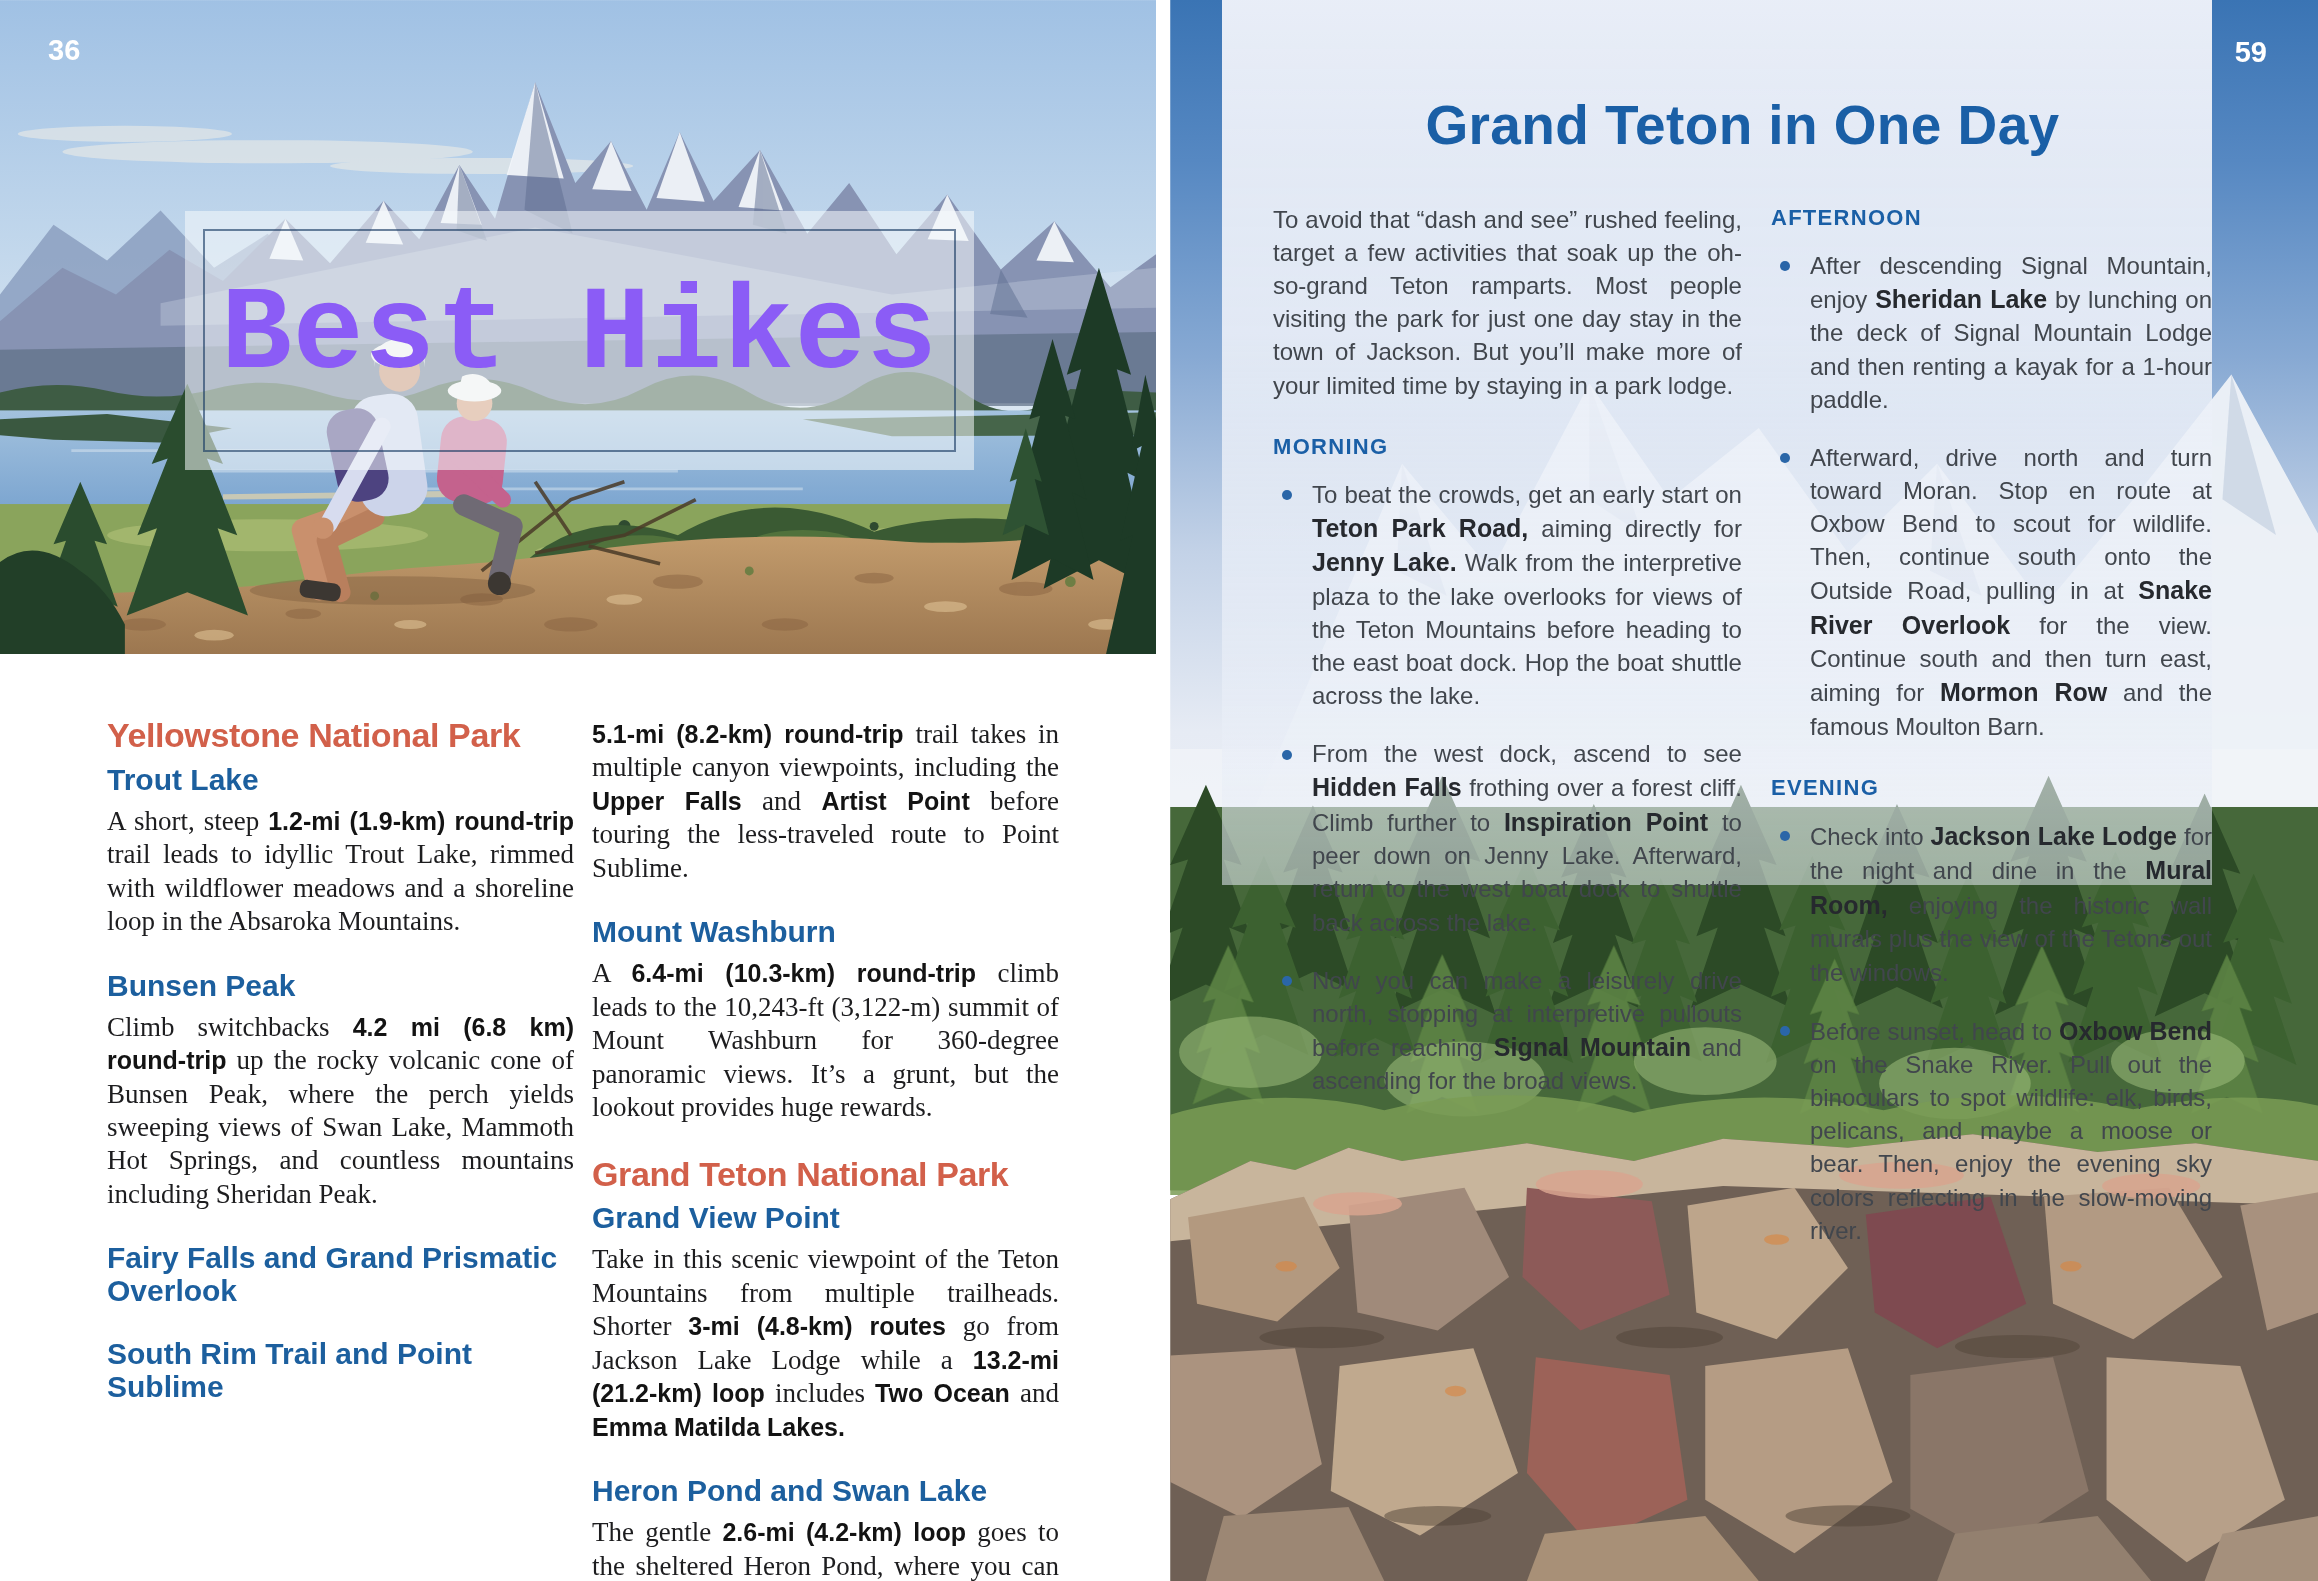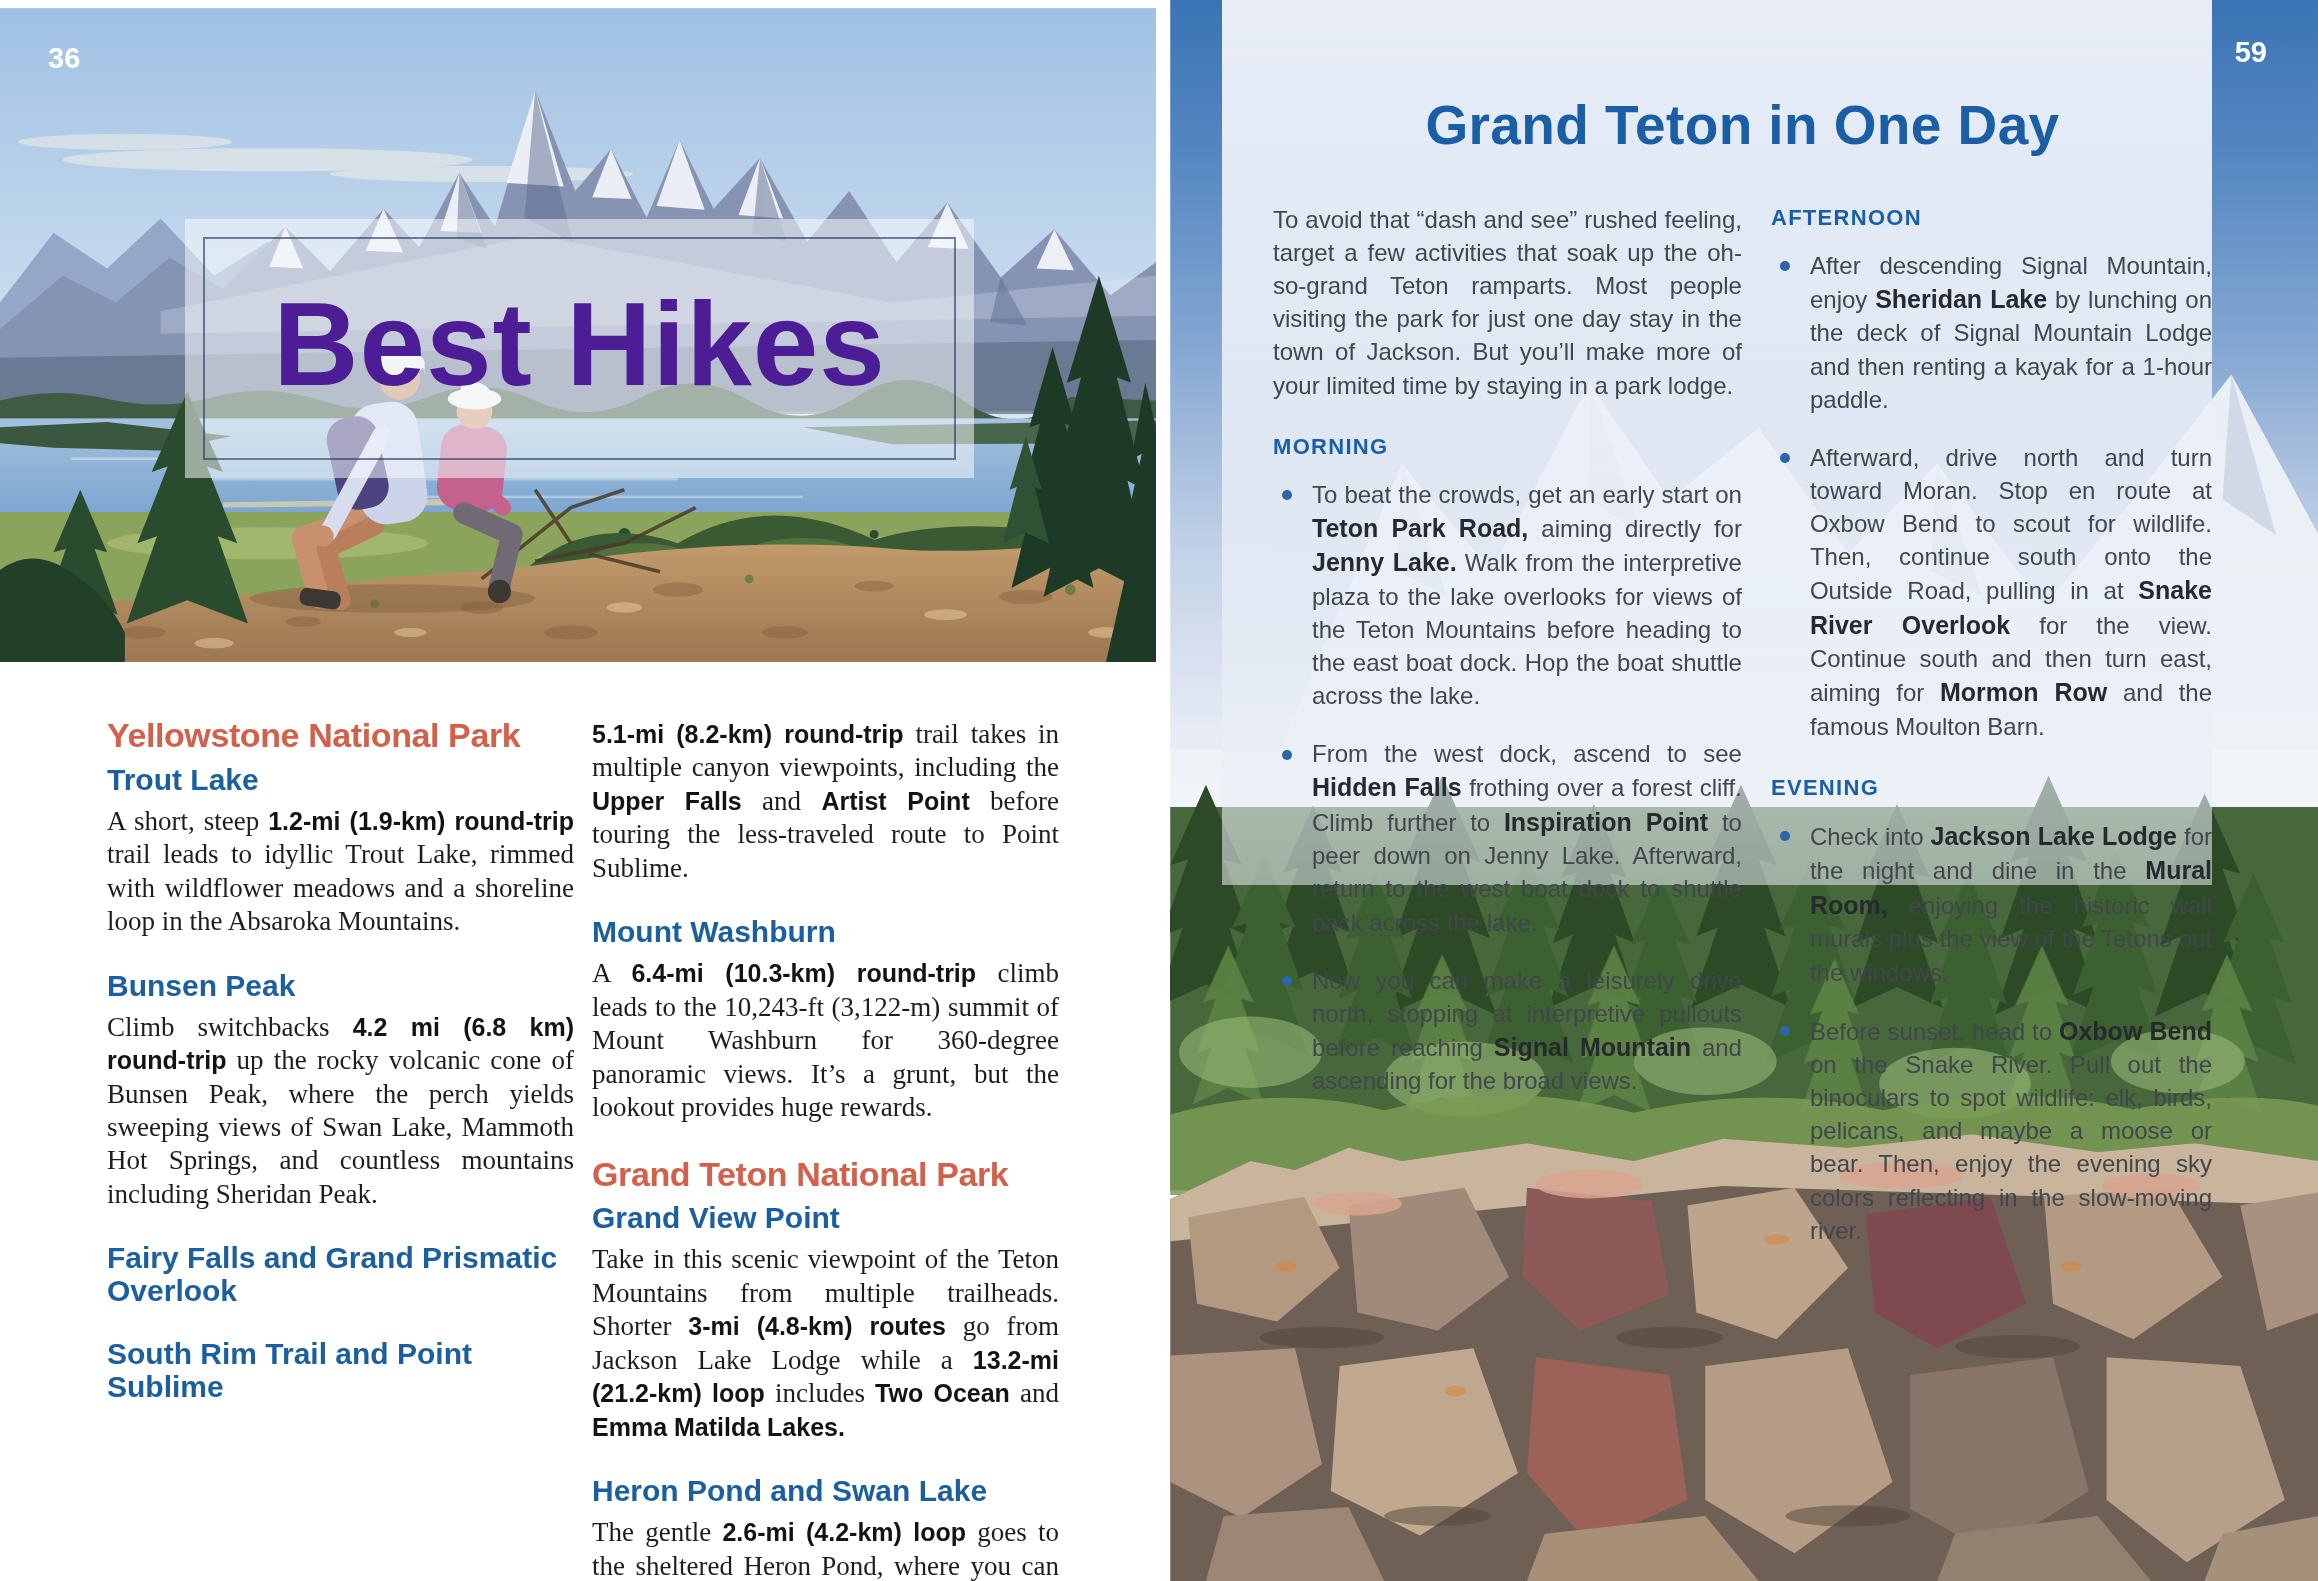--- a/index.html
+++ b/index.html
@@ -1,36 +1,36 @@
 <!DOCTYPE html>
 <html style="font-size:14.3px"><head>
 <meta charset="utf-8">
 <style>
   html,body{margin:0;padding:0;}
   body{width:2319px;height:1581px;position:relative;background:#ffffff;
        font-family:"Liberation Sans",sans-serif;overflow:hidden;}
   .page{position:absolute;top:0;height:1581px;overflow:hidden;}
   .page-left{left:0;width:1159px;background:#fff;}
   .page-right{left:1170px;width:1149px;}
-  .photo-left{position:absolute;left:0;top:8px;width:1156px;height:778px;}
+  .photo-left{position:absolute;left:0;top:0;width:1156px;height:778px;}
   .photo-right{position:absolute;left:0;top:0;width:1149px;height:1581px;}
   svg{display:block;}
 
   .pagenum{position:absolute;color:#ffffff;font-weight:bold;font-size:29px;z-index:6;}
   .pagenum-left{left:48px;top:34px;}
   .pagenum-right{right:52px;top:36px;}
 
   
   .hero-box{position:absolute;left:185px;top:211px;width:789px;height:259px;
             background:rgba(246,249,252,0.55);z-index:5;}
   .hero-inner{position:absolute;left:18px;top:18px;right:18px;bottom:18px;
               border:2.7px solid rgba(25,58,99,0.62);
               display:flex;align-items:center;justify-content:center;}
   .hero-title{margin:5px;transform:translateY(-5.4px);
-              font-size:118px;font-weight:bold;color:#4c1d95;letter-spacing:0.9px;}
+              font-size:118px;font-weight:bold;color:#8b5cf6;letter-spacing:0.9px;font-family:Liberation Mono, monospace;}
 
   
   .lp-text{position:absolute;left:0;top:654px;width:1159px;box-sizing:border-box;
            padding:64px 0 0 107px;display:flex;gap:18px;z-index:4;}
   .lp-col{width:467px;}
   .park-heading{margin:0 0 9px 0;font-size:34px;font-weight:bold;color:#d2604a;
                 letter-spacing:-0.4px;line-height:1.05;}
   .hike-heading{margin:30px 0 9px 0;font-size:30px;font-weight:bold;color:#1c5f9e;
                 line-height:1.1;}
   .mt0{margin-top:0;}

